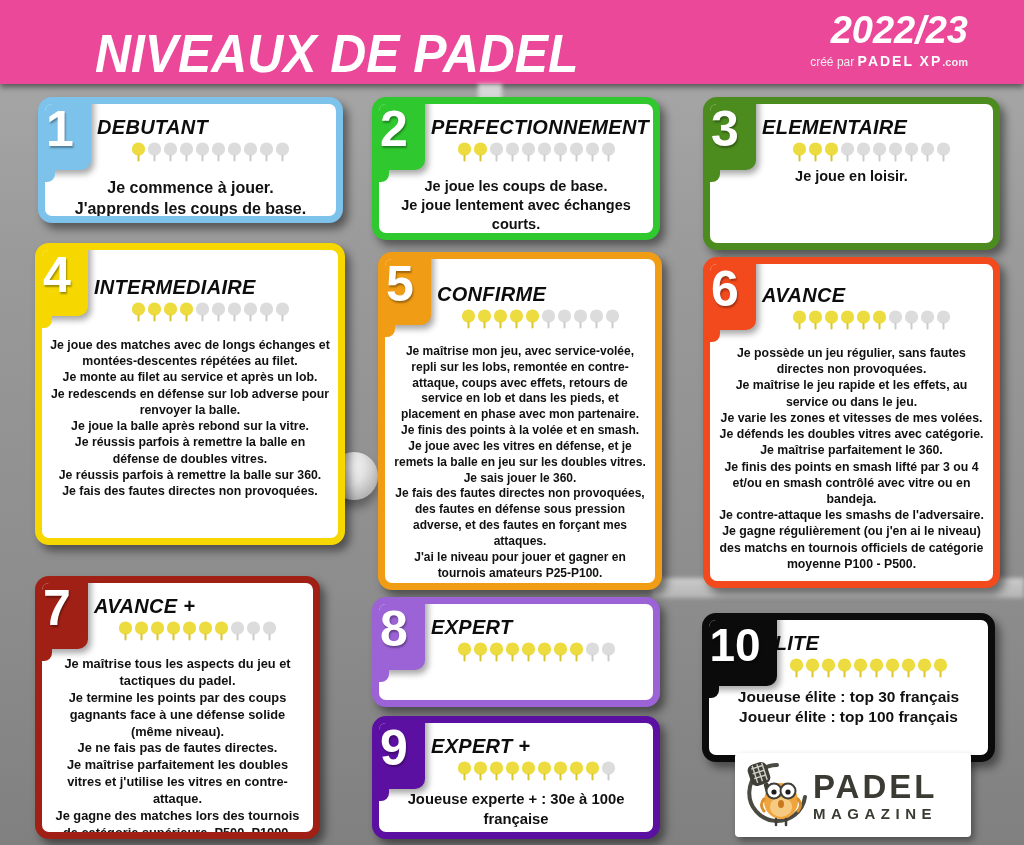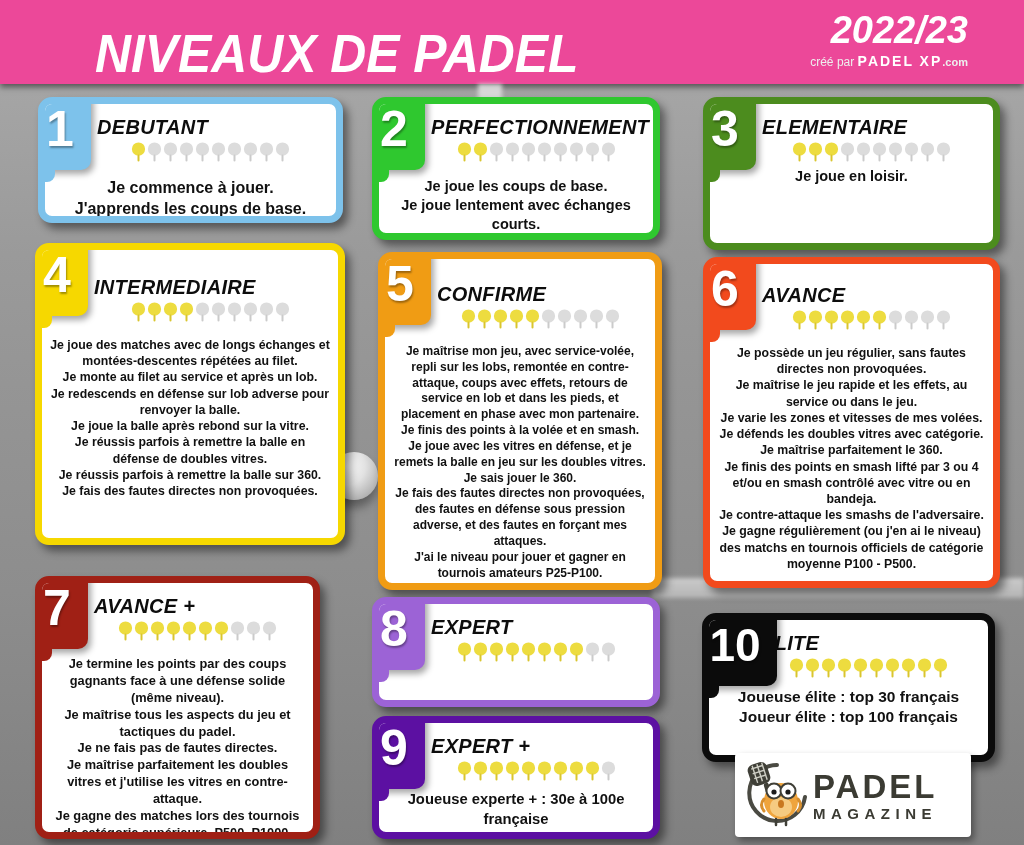--- a/index.html
+++ b/index.html
@@ -505,22 +505,22 @@
             <circle cx="7.5" cy="7" r="6.6" fill="#DCDCDC"></circle>
             <rect x="6.5" y="12.5" width="2" height="7" rx="1" fill="#CBCBCB"></rect>
           </svg>
           <svg class="ball" width="15" height="21" viewBox="0 0 15 21">
             <circle cx="7.5" cy="7" r="6.6" fill="#DCDCDC"></circle>
             <rect x="6.5" y="12.5" width="2" height="7" rx="1" fill="#CBCBCB"></rect>
           </svg>
         </div>
     </div>
     <div class="body">
+        <div class="line">Je maîtrise tous les aspects du jeu et tactiques du padel.</div>
         <div class="line">Je termine les points par des coups gagnants face à une défense solide (même niveau).</div>
-        <div class="line">Je maîtrise tous les aspects du jeu et tactiques du padel.</div>
         <div class="line">Je ne fais pas de fautes directes.</div>
         <div class="line">Je maîtrise parfaitement les doubles vitres et j'utilise les vitres en contre-attaque.</div>
         <div class="line">Je gagne des matches lors des tournois de catégorie supérieure, P500, P1000.</div>
       </div>
   </div>
     <div class="card" id="card-8" style="--c: #9C63D6;">
     <div class="badge">
       <span>8</span>
     </div>
     <div class="head">

